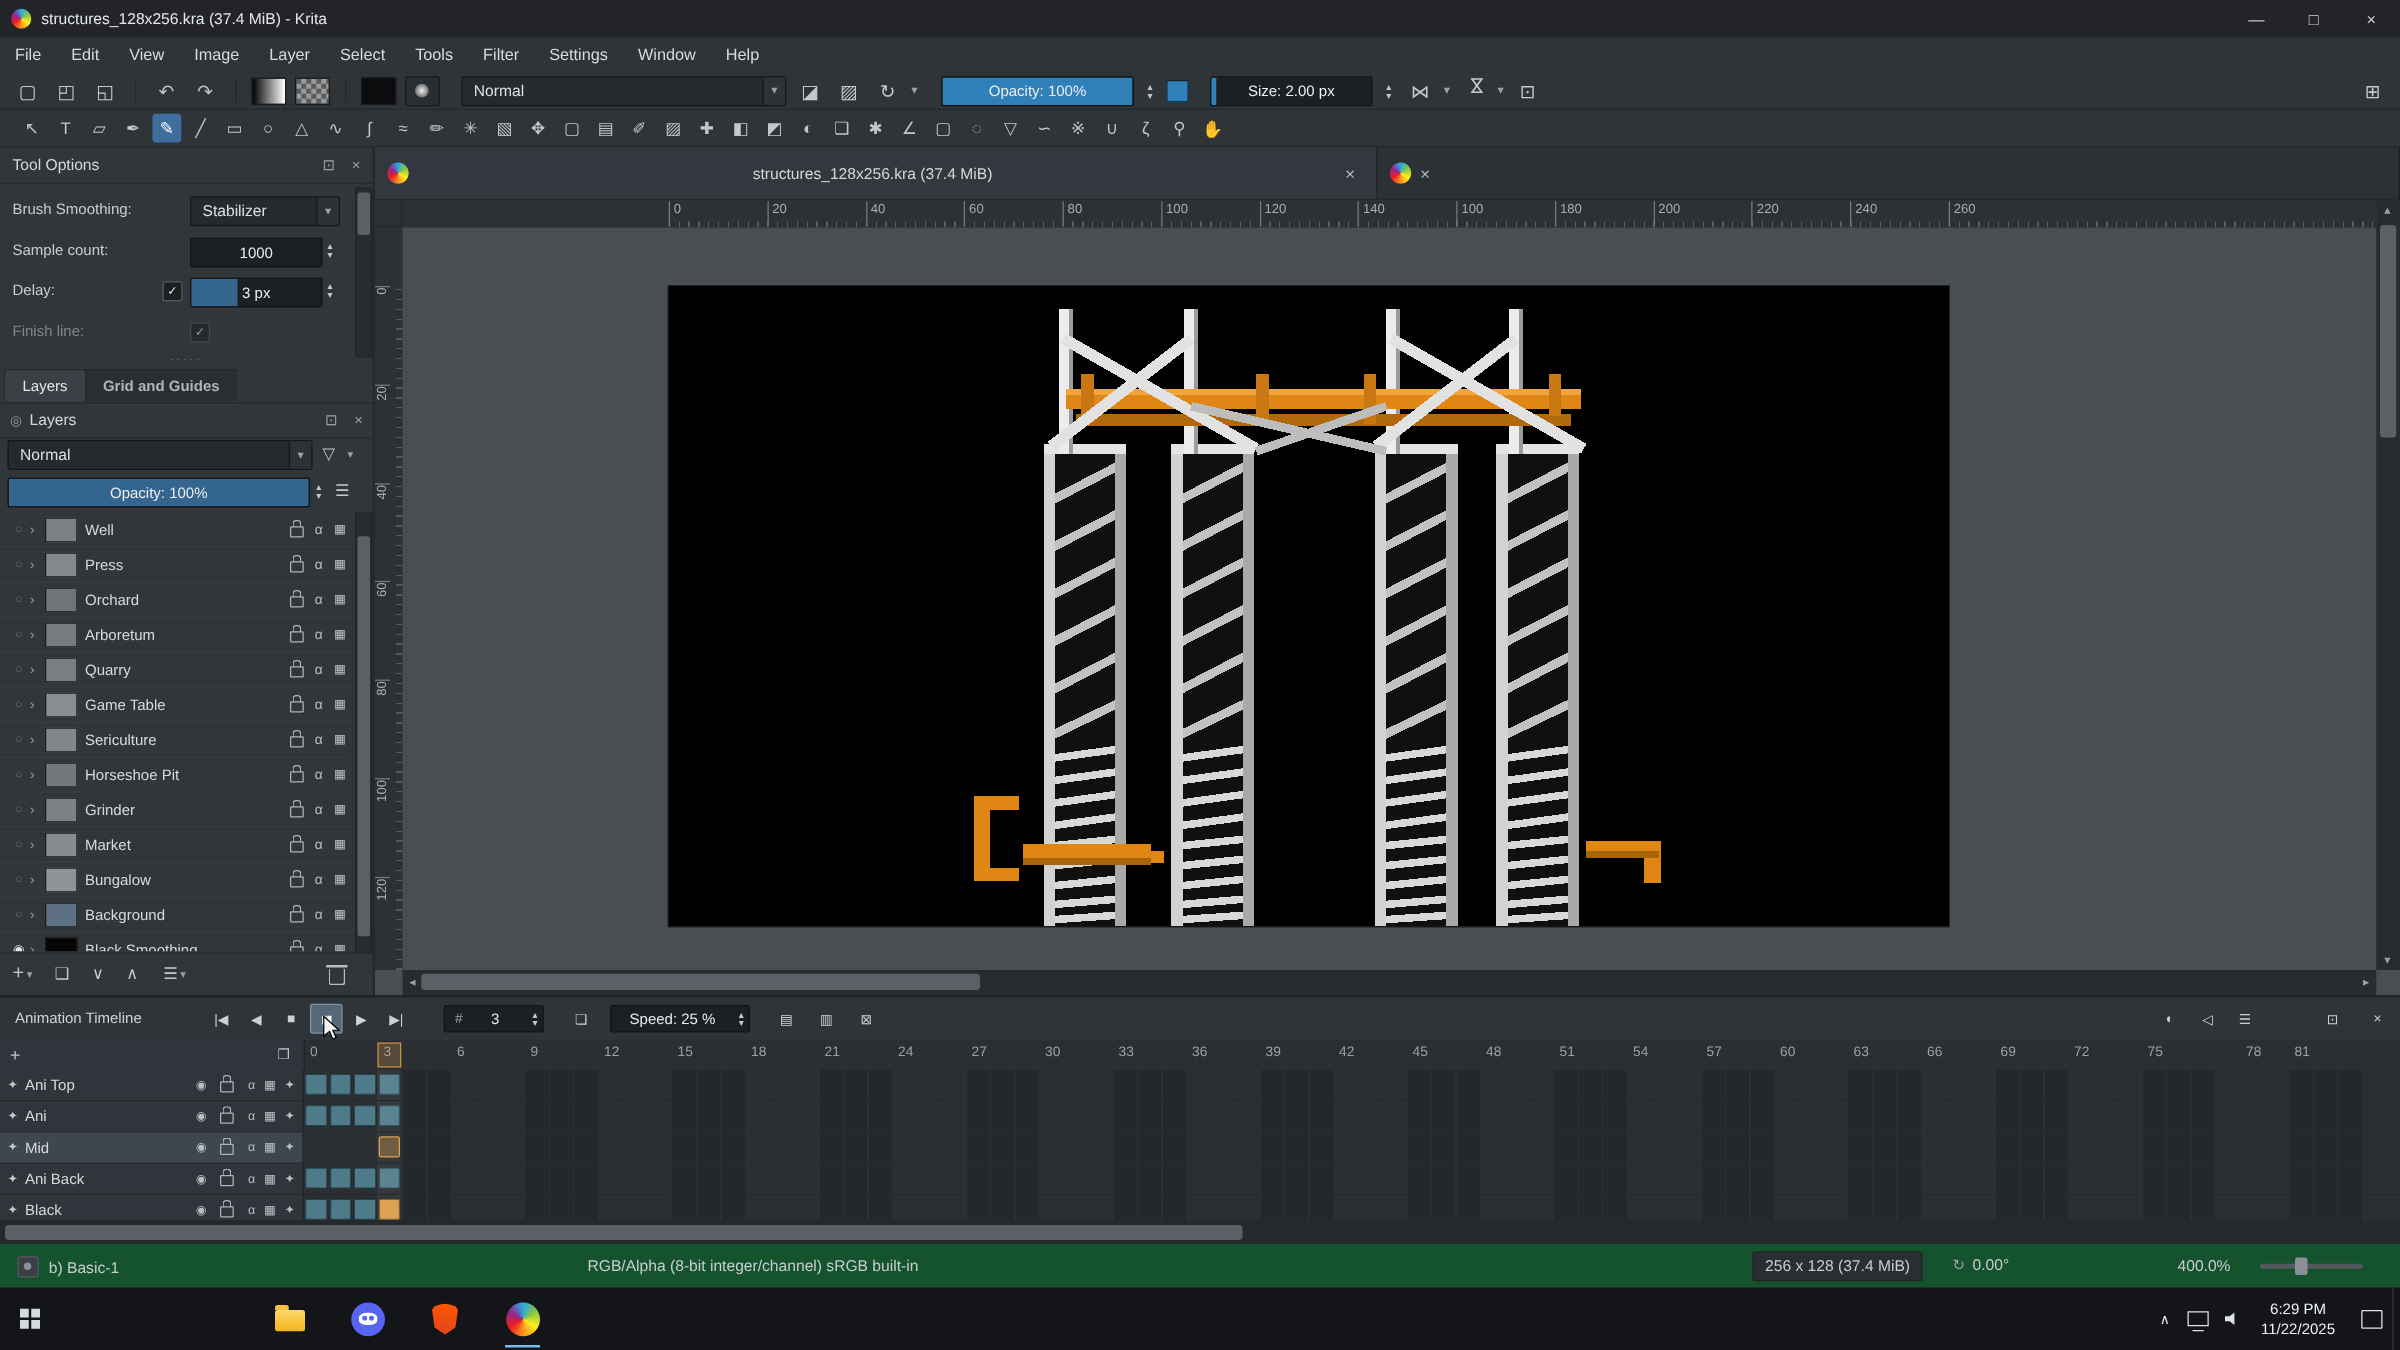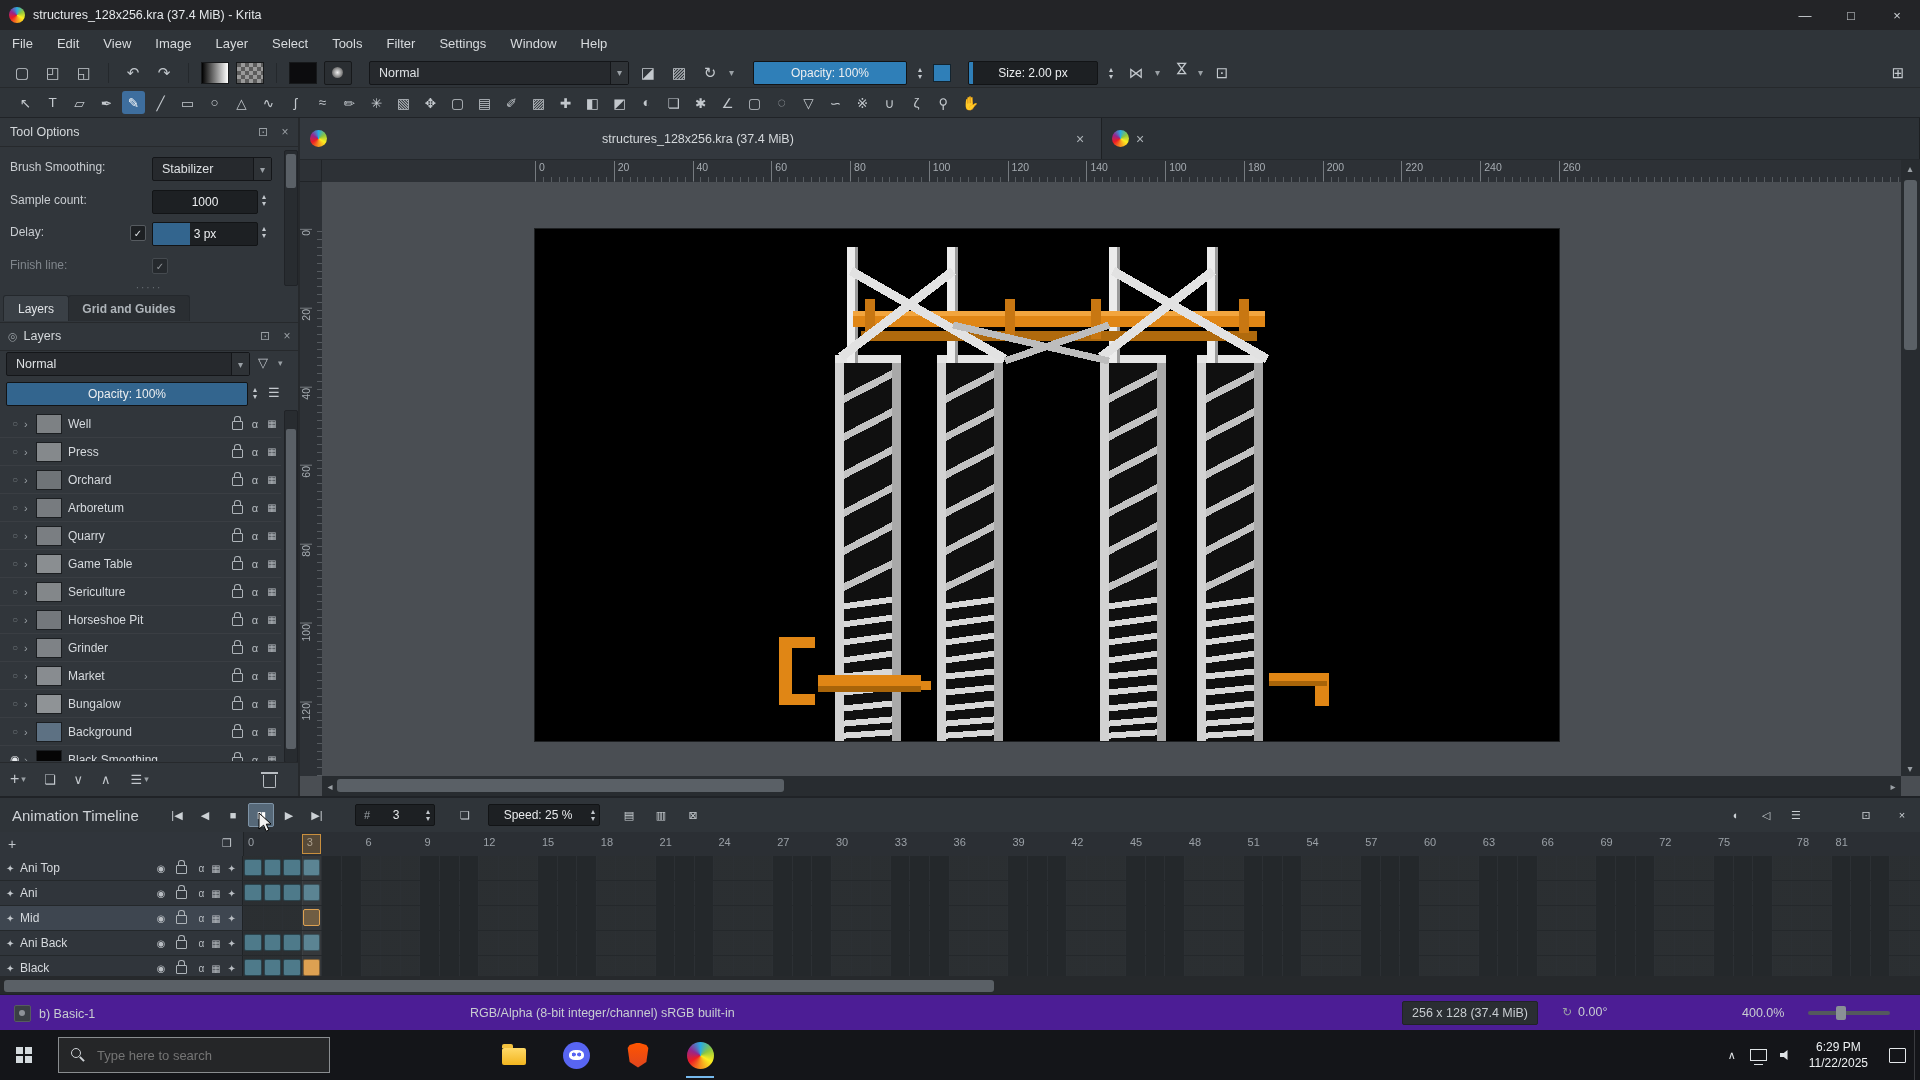--- a/index.html
+++ b/index.html
@@ -91,21 +91,21 @@
   .ruler-num-left{position:absolute;left:0px;font-size:10.5px;color:#a6acb2;writing-mode:vertical-rl;transform:rotate(180deg);border-bottom:1px solid #767b80;}
   .viewport{position:absolute;left:22px;top:64px;width:1579px;height:594px;background:#4a4e53;overflow:hidden;}
   .canvasimg{position:absolute;left:213px;top:47px;width:1024px;height:512px;background:#000;box-shadow:0 0 0 1px #1e2022;}
   .sb{background:#282c30;position:absolute;}
   .sb .arrow{position:absolute;color:#9aa0a5;font-size:10px;width:16px;height:16px;display:flex;align-items:center;justify-content:center;}
   .sb-thumb{position:absolute;background:#5a6066;border-radius:3px;}
 
   
   .timeline{position:absolute;left:0;top:796px;width:1920px;height:198px;background:#2f3439;border-top:2px solid #202327;box-sizing:border-box;}
   .tl-header{position:absolute;left:0;top:0;width:1920px;height:34px;border-bottom:1px solid #26292c;}
-  .tl-title{position:absolute;left:12px;top:9px;font-size:15px;color:#cfd3d7;}
+  .tl-title{position:absolute;left:12px;top:9px;font-size:12px;color:#cfd3d7;}
   .pb-btn{position:absolute;top:5px;width:26px;height:24px;display:flex;align-items:center;justify-content:center;color:#ccd1d5;font-size:11px;border-radius:2px;}
   .pb-btn.pressed{background:#566878;border:1px solid #7e93a6;box-sizing:border-box;color:#fff;}
   .spinbox{position:absolute;top:6px;height:22px;background:#1d2023;border:1px solid #121416;border-radius:2px;display:flex;align-items:center;box-sizing:border-box;}
   .spinbox .val{flex:1;text-align:center;font-size:12px;color:#e8eaec;}
   .tl-ruler{position:absolute;left:0;top:34px;width:1920px;height:24px;background:#2b2f34;border-bottom:1px solid #1f2225;}
   .tl-ruler-left{position:absolute;left:0;top:0;width:243px;height:24px;background:#30353b;border-right:1px solid #1f2326;}
   .tl-tick{position:absolute;top:4px;font-size:11px;color:#9ba1a7;}
   .tl-cur-ruler{position:absolute;top:2px;bottom:2px;background:rgba(219,154,68,0.25);border:1px solid #c98f3e;box-sizing:border-box;}
   .tl-row{height:24px;display:flex;border-bottom:1px solid #24282b;}
   .tl-left{width:243px;flex:none;background:#30353b;border-right:1px solid #1f2326;display:flex;align-items:center;box-sizing:border-box;padding:0 6px 0 6px;}
@@ -115,21 +115,21 @@
   .tl-icons{margin-left:auto;display:flex;align-items:center;gap:7px;}
   .tl-ic{font-size:10px;color:#b9bec3;}
   .tl-grid{flex:1;position:relative;background-color:#24282b;
      background-image:repeating-linear-gradient(90deg,#2c3034 0 1px,transparent 1px 19.6px),
                       repeating-linear-gradient(90deg,rgba(255,255,255,0.03) 0 58.8px,transparent 58.8px 117.6px);}
   .tl-cell{position:absolute;top:3px;height:17px;width:17.6px;border:1px solid rgba(0,0,0,0.45);border-radius:2px;box-sizing:border-box;}
   .tl-curcol{position:absolute;top:0;bottom:0;background:rgba(255,255,255,0.08);}
   .tl-hscroll{position:absolute;left:0;top:178px;width:1920px;height:20px;background:#26292c;}
 
   
-  .statusbar{position:absolute;left:0;top:994px;width:1920px;height:36px;background:#4c1d95;border-top:1px solid #1f2327;font-size:12.5px;color:#c8cdd1;}
+  .statusbar{position:absolute;left:0;top:994px;width:1920px;height:36px;background:#14532d;border-top:1px solid #1f2327;font-size:12.5px;color:#c8cdd1;}
   .preset-chip{width:15px;height:15px;border:1px solid #565b60;background:#3a3f44;border-radius:2px;position:relative;}
   .preset-chip::after{content:'';position:absolute;left:4px;top:4px;width:6px;height:6px;border-radius:50%;background:#8d9298;}
   .statbox{position:absolute;top:6px;height:22px;background:#2a2e32;border:1px solid #202327;border-radius:2px;display:flex;align-items:center;padding:0 9px;}
 
   
   .taskbar{position:absolute;left:0;top:1030px;width:1920px;height:50px;background:#141519;display:flex;align-items:center;}
   .tb-slot{width:48px;height:50px;display:flex;align-items:center;justify-content:center;flex:none;}
   .win-grid{display:grid;grid-template-columns:7px 7px;grid-template-rows:7px 7px;gap:1.5px;}
   .win-grid i{background:#d4dade;}
   .searchbox{width:270px;height:34px;background:#252628;border:1px solid #8a8d90;display:flex;align-items:center;flex:none;margin-left:10px;}
@@ -802,24 +802,20 @@
 
   <div class="taskbar">
     <div class="tb-slot">
       <span class="win-grid">
           <i></i>
           <i></i>
           <i></i>
           <i></i>
         </span>
     </div>
-    <div class="searchbox">
-      <span class="icon-search"></span>
-      <input type="text" placeholder="Type here to search" style="">
-    </div>
     <div class="tb-slot" style="margin-left:160px">
       <span class="icon-folder"></span>
     </div>
     <div class="tb-slot" style="margin-left:14px">
       <span class="icon-discord">
           <i></i>
         </span>
     </div>
     <div class="tb-slot" style="margin-left:14px">
       <span class="icon-brave"></span>

